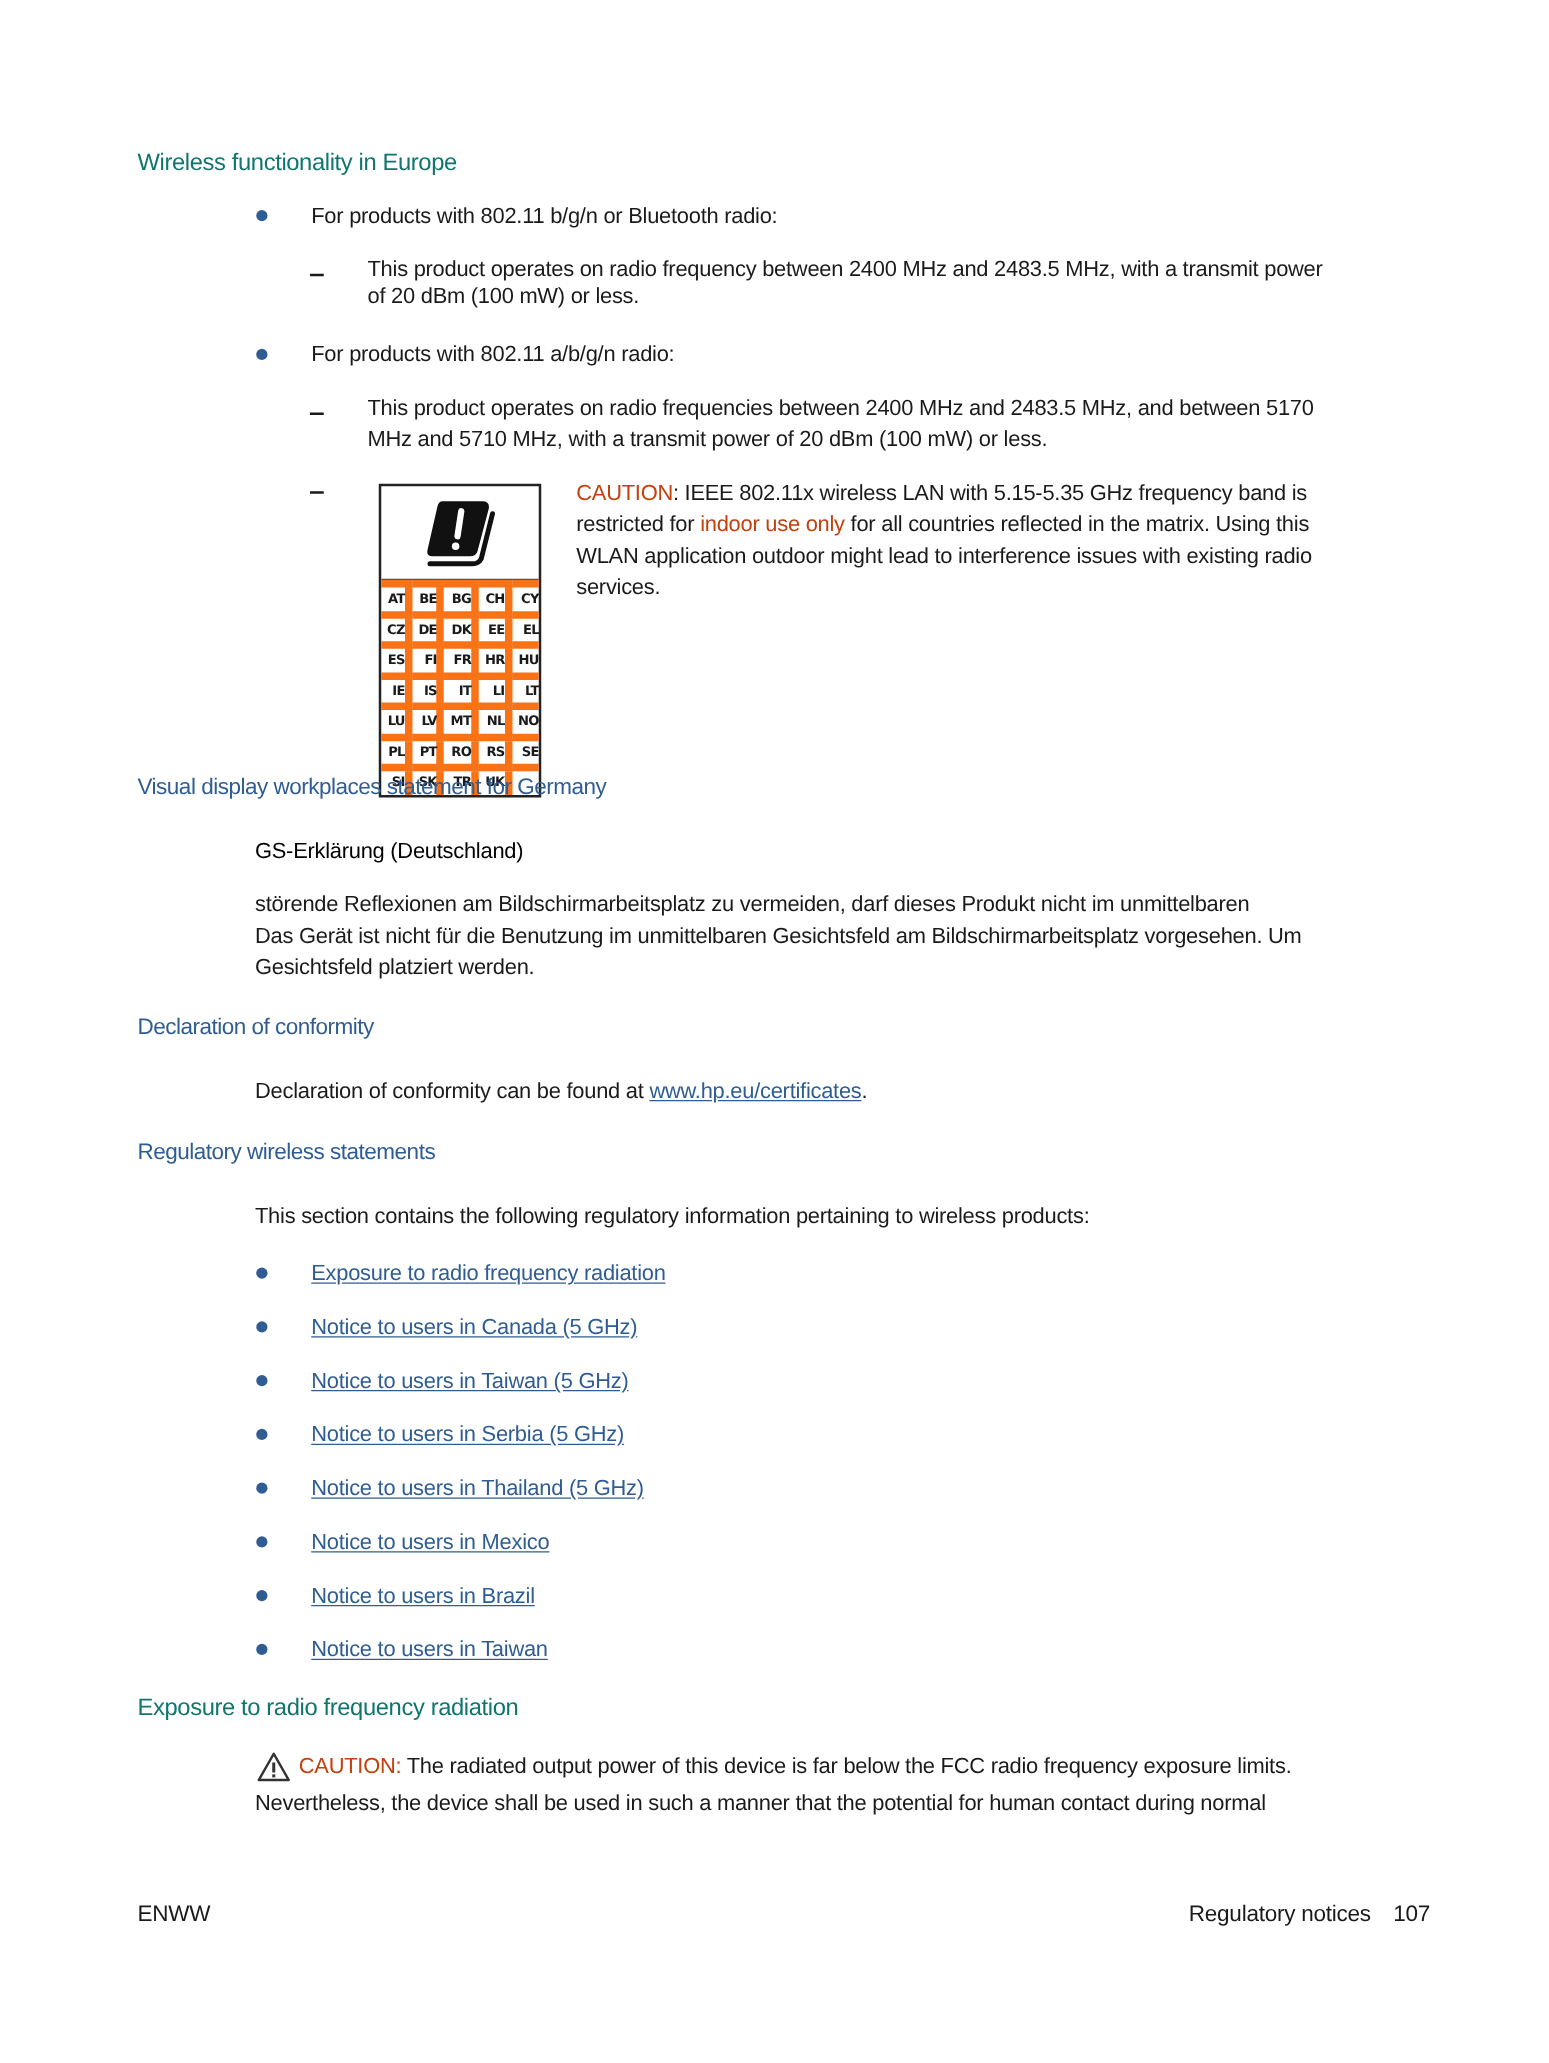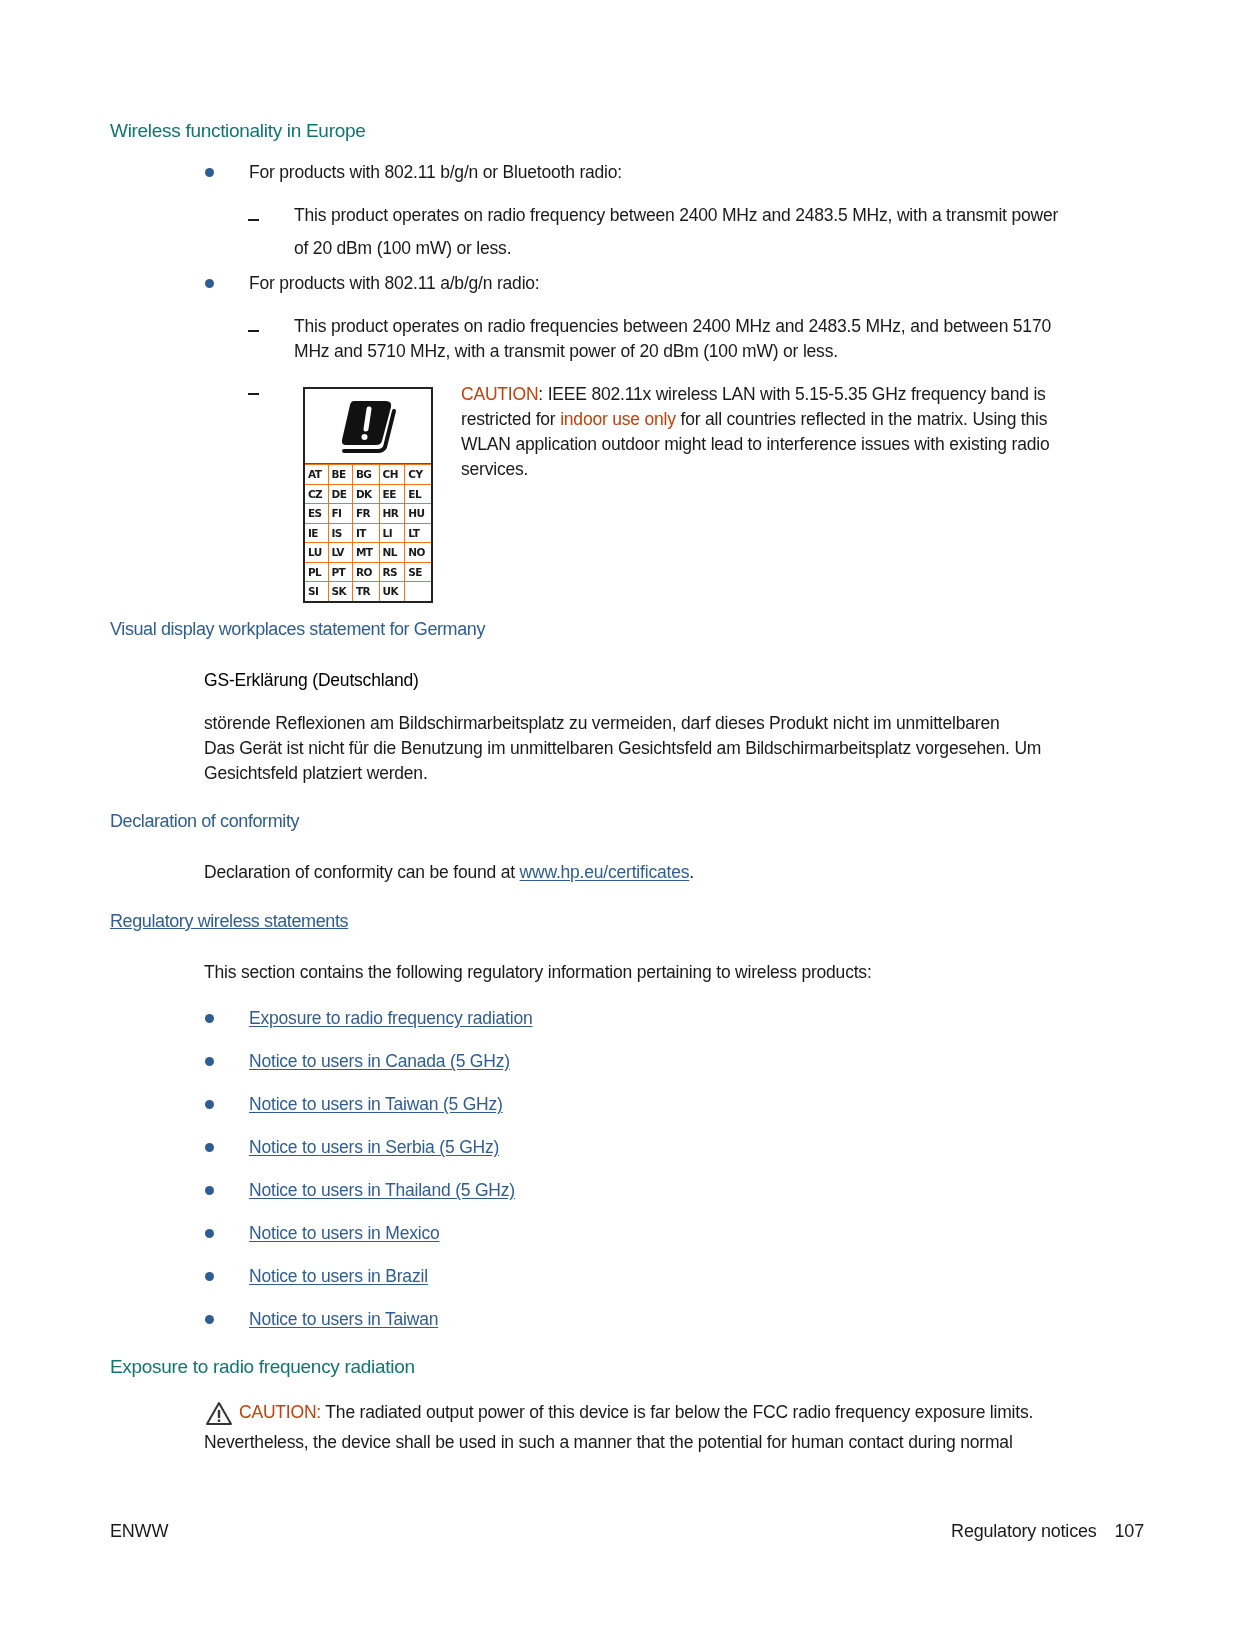--- a/index.html
+++ b/index.html
@@ -9,36 +9,36 @@
   .h-sub { font-size:19px; color:#0f766e; letter-spacing:-0.3px; }
   .h-big { font-size:18px; color:#2f5d93; letter-spacing:-0.4px; }
   .txt { font-size:17.5px; line-height:25px; letter-spacing:-0.2px; }
   .bullet { width:9px; height:9px; border-radius:50%; background:#2f5d93; }
   .dash { width:11px; height:1.6px; background:#1a1a1a; }
   a.link { color:#2f5d93; text-decoration:underline; text-underline-offset:2px; }
   b.bold { font-weight:normal; color:#c2410c; }
   .matrix { border:2px solid #222; width:126px; background:#fff; }
   .matrix .iconbox { height:74px; border-bottom:1.5px solid #555; display:flex; align-items:center; justify-content:center; }
   .matrix table { border-collapse:collapse; width:100%; }
-  .matrix td { border:1px solid #f97316; font-size:10.5px; font-weight:bold; height:18.5px; padding:0 0 0 3px; font-family:"DejaVu Sans", sans-serif; letter-spacing:-0.6px; }
+  .matrix td { border:6px solid #f97316; font-size:10.5px; font-weight:bold; height:18.5px; padding:0 0 0 3px; font-family:"DejaVu Sans", sans-serif; letter-spacing:-0.6px;text-align:right; }
   .matrix tr td:first-child { border-left:none; }
   .matrix tr td:last-child { border-right:none;margin-top:23px; }
   .matrix tr:last-child td { border-bottom:none; }
   .footer { font-size:18px; letter-spacing:-0.2px;text-align:right; }
 </style>
 </head>
 <body>
 
 <div class="abs h-sub" style="left:110px; top:120px;">Wireless functionality in Europe</div>
 
 <div class="abs bullet" style="left:205px; top:168px;"></div>
 <div class="abs txt" style="left:249px; top:160px;">For products with 802.11 b/g/n or Bluetooth radio:</div>
 <div class="abs dash" style="left:248px; top:219px;"></div>
 <div class="abs txt" style="left:294px; top:203px;">This product operates on radio frequency between 2400 MHz and 2483.5 MHz, with a transmit power</div>
-<div class="abs txt" style="left:294px; top:236px;">of 20 dBm (100 mW) or less.</div>
+<div class="abs txt" style="left:294px; top:224px;">of 20 dBm (100 mW) or less.</div>
 
 <div class="abs bullet" style="left:205px; top:279px;"></div>
 <div class="abs txt" style="left:249px; top:271px;">For products with 802.11 a/b/g/n radio:</div>
 <div class="abs dash" style="left:248px; top:330px;"></div>
 <div class="abs txt" style="left:294px; top:314px;">This product operates on radio frequencies between 2400 MHz and 2483.5 MHz, and between 5170</div>
 <div class="abs txt" style="left:294px; top:339px;">MHz and 5710 MHz, with a transmit power of 20 dBm (100 mW) or less.</div>
 
 <div class="abs dash" style="left:248px; top:393px;"></div>
 
 <div class="abs matrix" style="left:303px; top:387px;">
@@ -118,21 +118,21 @@
   <div>störende Reflexionen am Bildschirmarbeitsplatz zu vermeiden, darf dieses Produkt nicht im unmittelbaren</div>
   <div>Das Gerät ist nicht für die Benutzung im unmittelbaren Gesichtsfeld am Bildschirmarbeitsplatz vorgesehen. Um</div>
   <div>Gesichtsfeld platziert werden.</div>
 </div>
 
 <div class="abs h-big" style="left:110px; top:811px;">Declaration of conformity</div>
 <div class="abs txt" style="left:204px; top:860px;">
   <span>Declaration of conformity can be found at </span><a class="link">www.hp.eu/certificates</a><span>.</span>
 </div>
 
-<div class="abs h-big" style="left:110px; top:911px;text-decoration:underline;">Regulatory wireless statements</div>
+<div class="abs h-big" style="left:110px; top:911px;">Regulatory wireless statements</div>
 <div class="abs txt" style="left:204px; top:960px;">This section contains the following regulatory information pertaining to wireless products:</div>
 <div id="reg-links">
     <div class="abs bullet" style="left: 205px; top: 1014px;"></div>
     <a class="abs txt link" style="left: 249px; top: 1006px;">Exposure to radio frequency radiation</a>
     <div class="abs bullet" style="left: 205px; top: 1057px;"></div>
     <a class="abs txt link" style="left: 249px; top: 1049px;">Notice to users in Canada (5 GHz)</a>
     <div class="abs bullet" style="left: 205px; top: 1100px;"></div>
     <a class="abs txt link" style="left: 249px; top: 1092px;">Notice to users in Taiwan (5 GHz)</a>
     <div class="abs bullet" style="left: 205px; top: 1143px;"></div>
     <a class="abs txt link" style="left: 249px; top: 1135px;">Notice to users in Serbia (5 GHz)</a>

